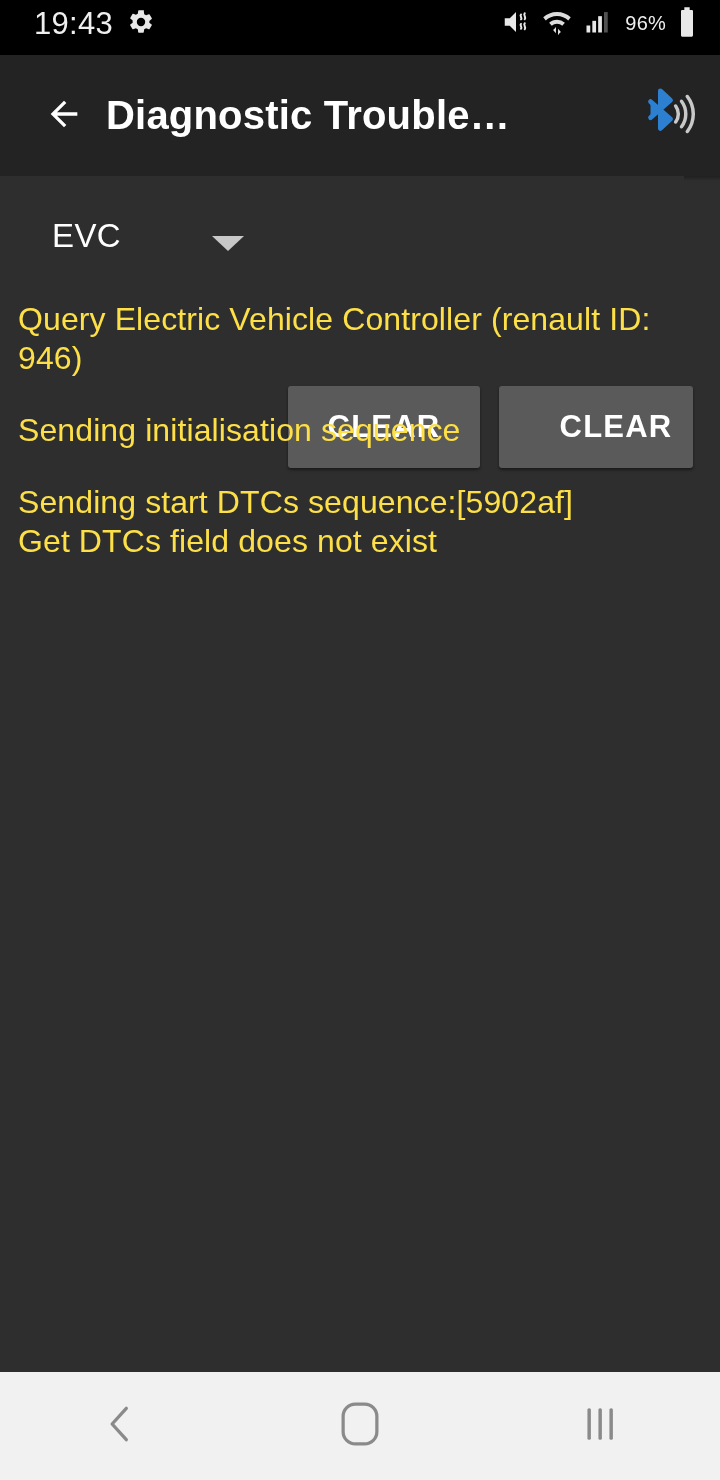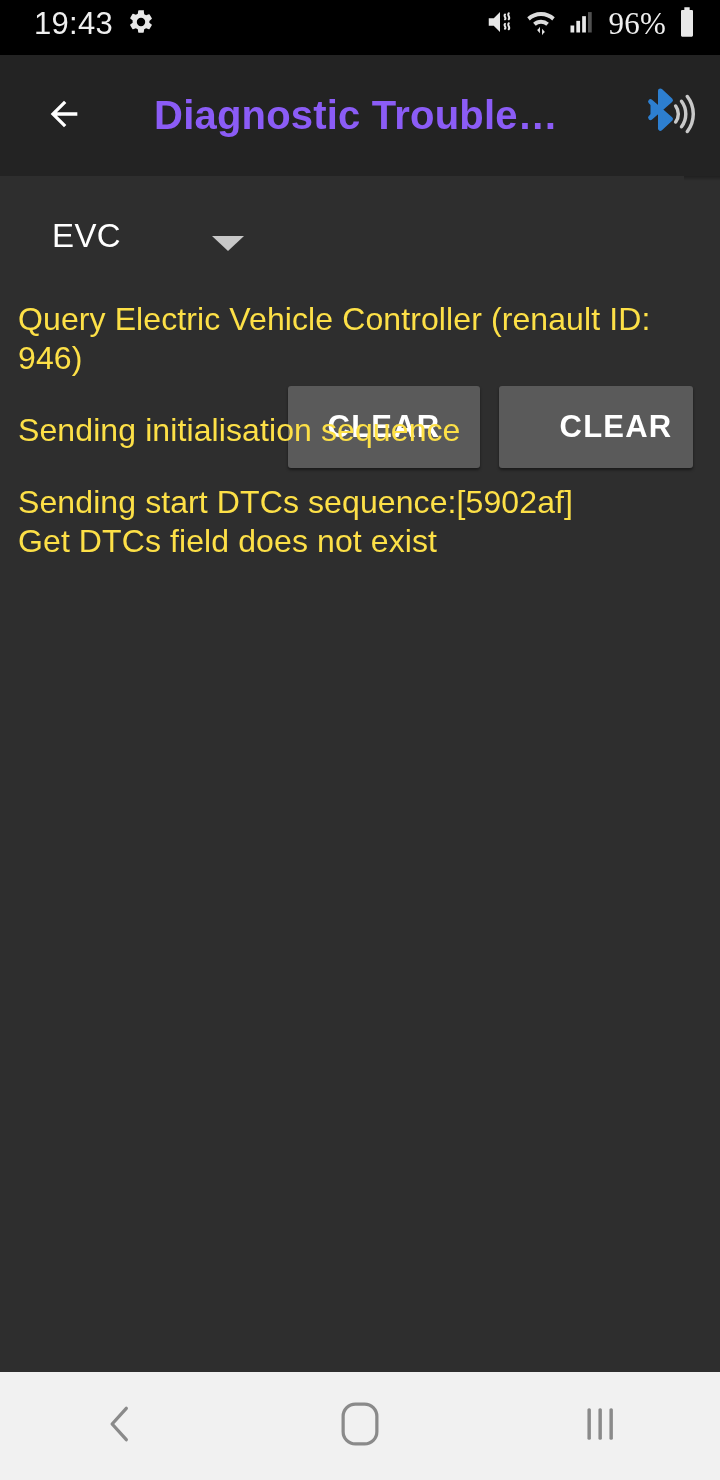--- a/index.html
+++ b/index.html
@@ -16,41 +16,41 @@
     position: absolute; top: 0; left: 0;
     width: 720px; height: 55px;
     background: #000;
     display: flex; align-items: center;
     padding: 0 22px 8px 34px;
     color: #e8e8e8;
   }
   .sb-left { display: flex; align-items: center; gap: 14px; }
   .sb-clock { font-size: 31px; letter-spacing: 0.3px; color: #efefef; }
   .sb-right { margin-left: auto; display: flex; align-items: center; gap: 10px; }
-  .sb-battery-text { font-size: 31px; color: #efefef; letter-spacing: 0.2px; margin-left: 4px; font-family: Liberation Serif, serif; }
+  .sb-battery-text { font-size: 20px; color: #efefef; letter-spacing: 0.2px; margin-left: 4px; }
   .ic { display: block; }
 
   
   .appbar {
     position: absolute; top: 55px; left: 0;
     width: 720px; height: 121px;
     background: #232323;
     display: flex; align-items: center;
   }
   .appbar-back {
     width: 84px; height: 121px;
     display: flex; align-items: center; justify-content: center;
     margin-left: 22px;
   }
   .appbar-title {
     flex: 1;
-    color: #8b5cf6;
+    color: #ffffff;
     font-size: 40px;
     font-weight: bold;
-    text-align: center;
+    text-align: left;
     white-space: nowrap;
     overflow: hidden;
     padding-right: 10px;
     letter-spacing: 0.2px;
   }
   .appbar-bt {
     width: 96px; height: 121px;
     display: flex; align-items: center; justify-content: center;
     margin-right: 8px;
   }

